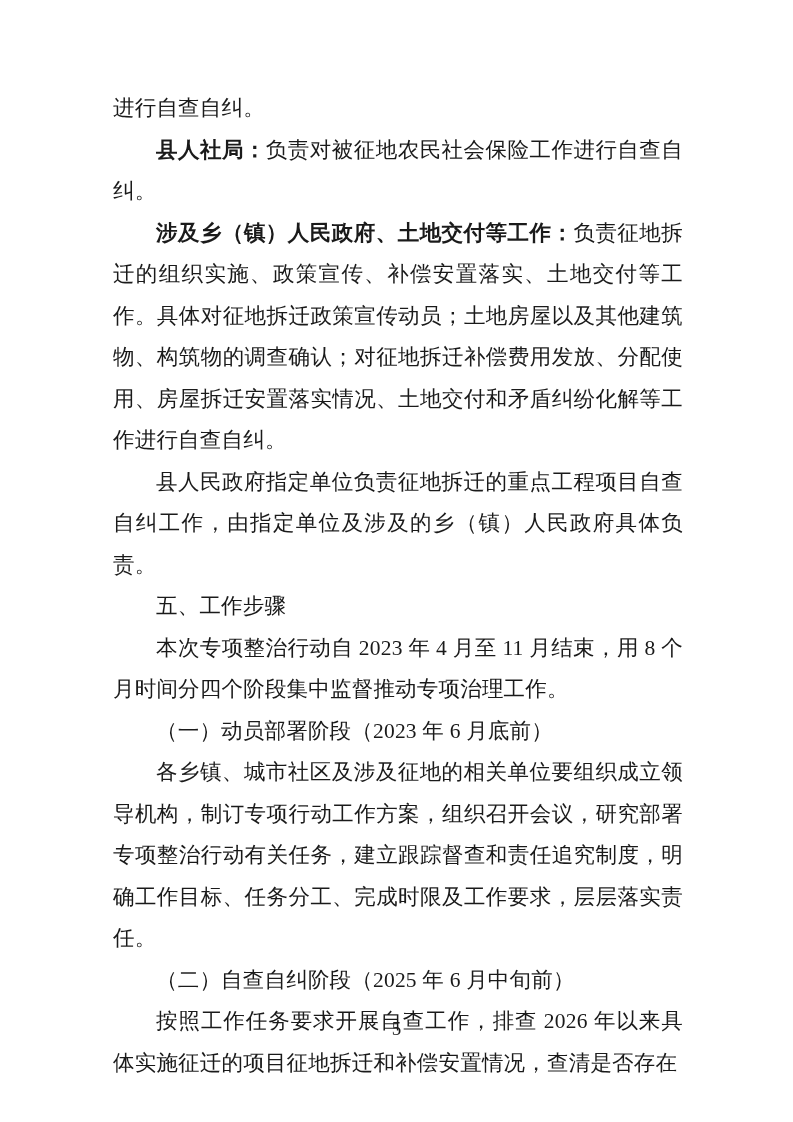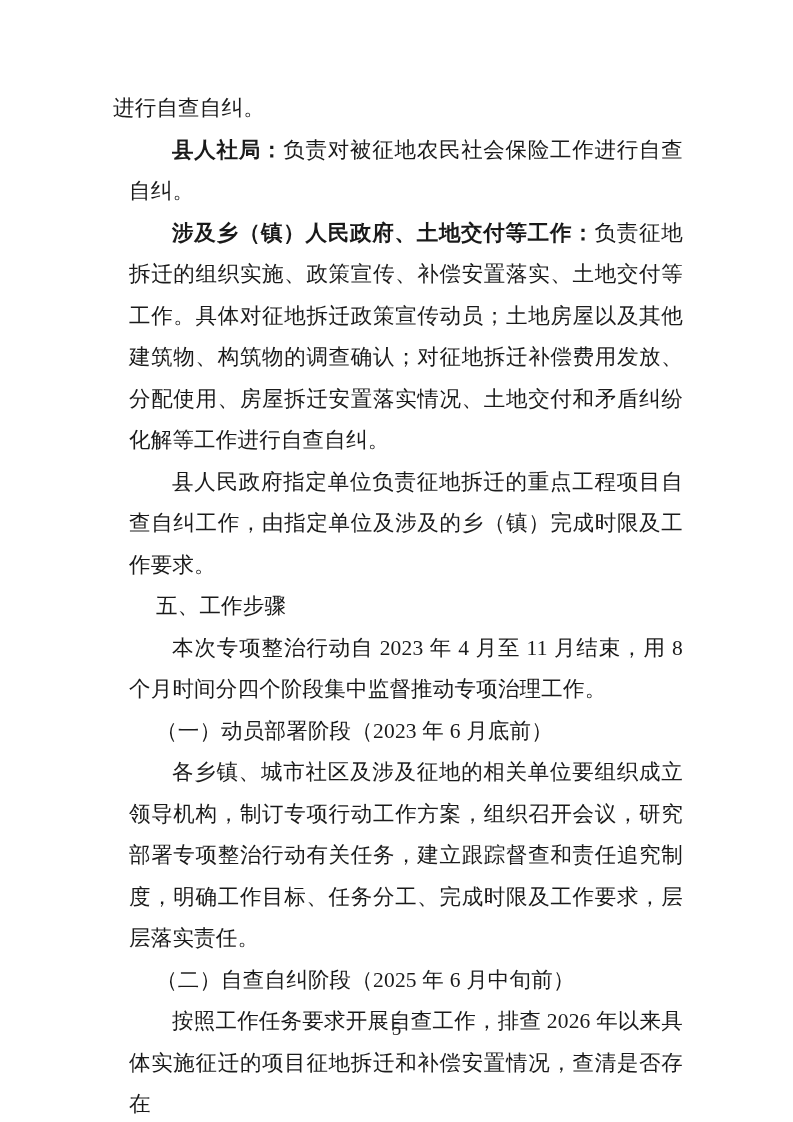--- a/index.html
+++ b/index.html
@@ -28,21 +28,20 @@
   p {
     margin: 0;
     font-size: 21.5px;
     line-height: 41.5px;
     text-align: justify;
     text-justify: inter-ideograph;
     letter-spacing: 0.2px;
   }
   .indent {
     text-indent: 2em;
-    margin-left: 16px;
   }
   .heading {
     text-indent: 2em;
     font-weight: normal;
   }
   .lead-bold {
     font-weight: bold;
   }
   .page-number {
     position: absolute;
@@ -60,21 +59,21 @@
 
 <div class="page">
   <div class="content">
 
     <p class="plain">进行自查自纠。</p>
 
     <p class="indent"><span class="lead-bold">县人社局：</span><span>负责对被征地农民社会保险工作进行自查自纠。</span></p>
 
     <p class="indent"><span class="lead-bold">涉及乡（镇）人民政府、土地交付等工作：</span><span>负责征地拆迁的组织实施、政策宣传、补偿安置落实、土地交付等工作。具体对征地拆迁政策宣传动员；土地房屋以及其他建筑物、构筑物的调查确认；对征地拆迁补偿费用发放、分配使用、房屋拆迁安置落实情况、土地交付和矛盾纠纷化解等工作进行自查自纠。</span></p>
 
-    <p class="indent">县人民政府指定单位负责征地拆迁的重点工程项目自查自纠工作，由指定单位及涉及的乡（镇）完成时限及工作要求。</p>
+    <p class="indent">县人民政府指定单位负责征地拆迁的重点工程项目自查自纠工作，由指定单位及涉及的乡（镇）人民政府具体负责。</p>
 
     <p class="heading">五、工作步骤</p>
 
     <p class="indent">本次专项整治行动自 2023 年 4 月至 11 月结束，用 8 个月时间分四个阶段集中监督推动专项治理工作。</p>
 
     <p class="heading">（一）动员部署阶段（2023 年 6 月底前）</p>
 
     <p class="indent">各乡镇、城市社区及涉及征地的相关单位要组织成立领导机构，制订专项行动工作方案，组织召开会议，研究部署专项整治行动有关任务，建立跟踪督查和责任追究制度，明确工作目标、任务分工、完成时限及工作要求，层层落实责任。</p>
 
     <p class="heading">（二）自查自纠阶段（2025 年 6 月中旬前）</p>

